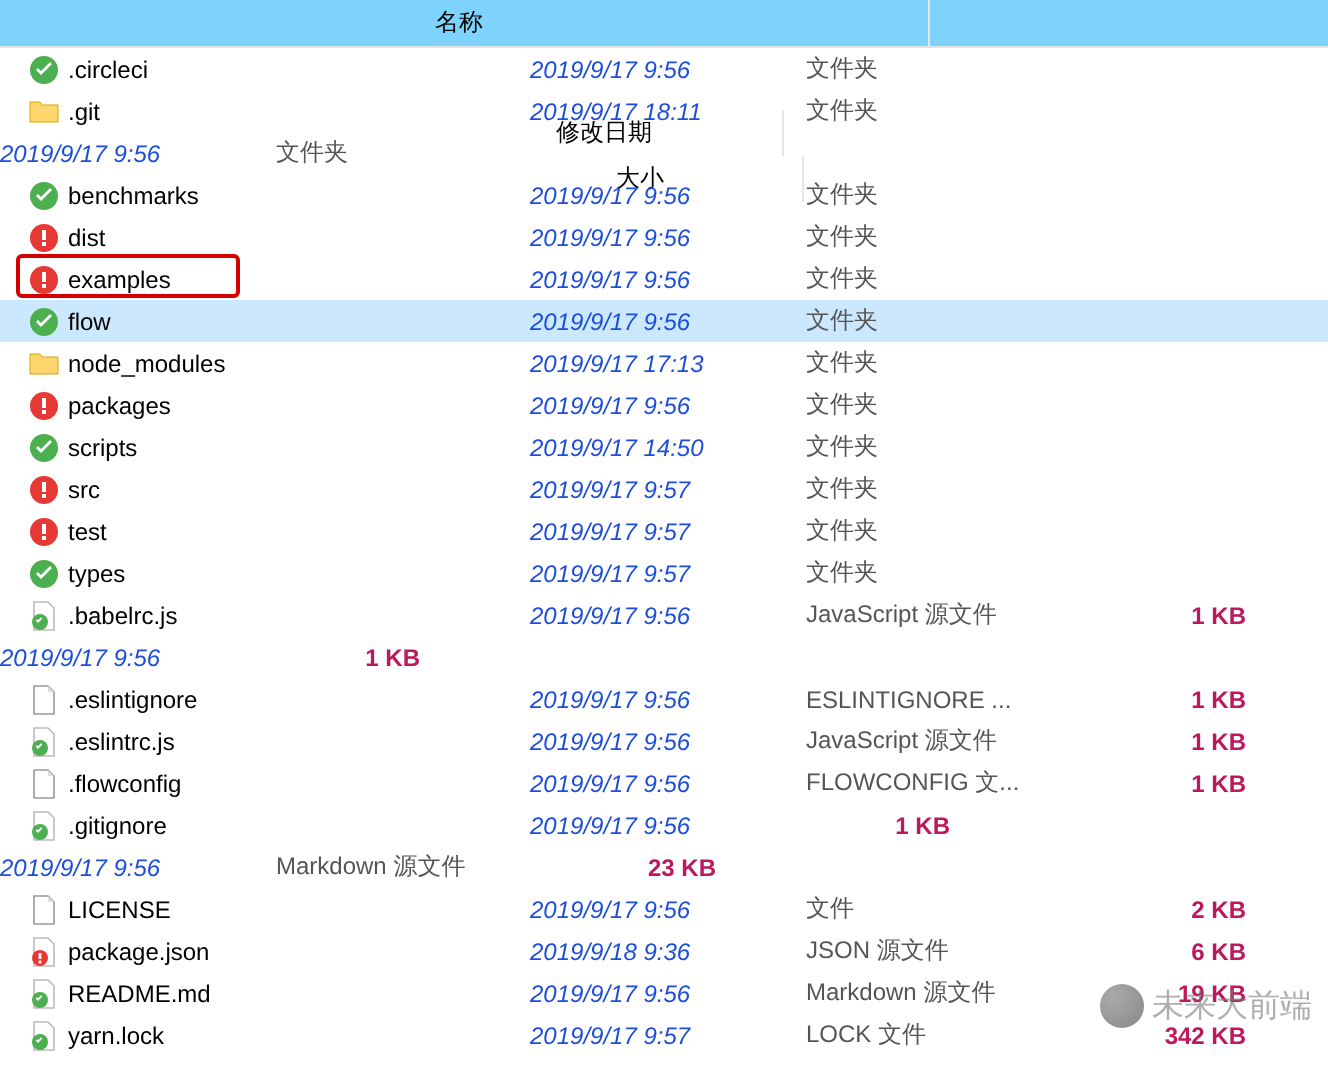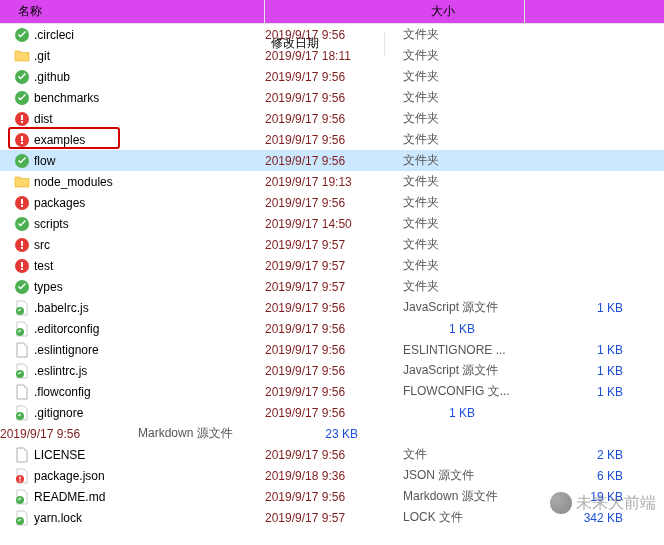--- a/index.html
+++ b/index.html
@@ -13,21 +13,23 @@
       background: #fff;
       color: #000;
       width: 664px;
       height: 545px;
       overflow: hidden;
     }
     .header {
       display: flex;
       height: 24px;
       border-bottom: 1px solid #e5e5e5;
-      background: #d946ef;
+      align-items: center;
+      background: #7dd3fc;
+      flex-direction: column;
     }
     .header-col {
       padding: 4px 6px;
       border-right: 1px solid #e5e5e5;
       height: 100%;
       display: flex;
       align-items: center;
       cursor: default;
     }
     .col-name { width: 265px; padding-left: 18px; }
@@ -48,23 +50,23 @@
     .file-row.selected {
       background: #cce8ff;
     }
     .cell-name {
       width: 265px;
       display: flex;
       align-items: center;
       padding-left: 14px;
       gap: 4px;
     }
-    .cell-date { width: 120px; color: #7f1d1d; }
+    .cell-date { width: 120px; color: #1d4ed8; font-style: italic; }
     .cell-type { width: 130px; color: #555; white-space: nowrap; overflow: hidden; text-overflow: ellipsis; margin-left: 18px; }
-    .cell-size { width: 100px; text-align: right; padding-right: 10px; color: #1d4ed8; }
+    .cell-size { width: 100px; text-align: right; padding-right: 10px; color: #be185d; font-weight: bold; }
     .icon {
       width: 16px;
       height: 16px;
       display: inline-flex;
       align-items: center;
       justify-content: center;
       flex-shrink: 0;
     }
     .highlight-box {
       border: 2px solid #d40000;
@@ -126,29 +128,20 @@
               <path fill="#ffd66e" stroke="#d9a400" stroke-width="0.5" d="M1 3h5l1 1.5h8v8.5H1z"></path>
             </svg>
           </span>
           <span class="file-name-text">.git</span>
         </div>
         <div class="cell-date">2019/9/17 18:11</div>
         <div class="cell-type">文件夹</div>
         <div class="cell-size"></div>
       </div>
       <div class="file-row">
-        <div class="cell-name">
-          <span class="icon">
-            <svg viewBox="0 0 16 16" width="16" height="16">
-              <circle cx="8" cy="8" r="7" fill="#4caf50"></circle>
-              <path fill="#fff" d="M6.5 10.5L4 8l1-1 1.5 1.5L11 4l1 1z"></path>
-            </svg>
-          </span>
-          <span class="file-name-text">.github</span>
-        </div>
         <div class="cell-date">2019/9/17 9:56</div>
         <div class="cell-type">文件夹</div>
         <div class="cell-size"></div>
       </div>
       <div class="file-row">
         <div class="cell-name">
           <span class="icon">
             <svg viewBox="0 0 16 16" width="16" height="16">
               <circle cx="8" cy="8" r="7" fill="#4caf50"></circle>
               <path fill="#fff" d="M6.5 10.5L4 8l1-1 1.5 1.5L11 4l1 1z"></path>
@@ -206,21 +199,21 @@
       </div>
       <div class="file-row">
         <div class="cell-name">
           <span class="icon">
             <svg viewBox="0 0 16 16" width="16" height="16">
               <path fill="#ffd66e" stroke="#d9a400" stroke-width="0.5" d="M1 3h5l1 1.5h8v8.5H1z"></path>
             </svg>
           </span>
           <span class="file-name-text">node_modules</span>
         </div>
-        <div class="cell-date">2019/9/17 19:13</div>
+        <div class="cell-date">2019/9/17 17:13</div>
         <div class="cell-type">文件夹</div>
         <div class="cell-size"></div>
       </div>
       <div class="file-row">
         <div class="cell-name">
           <span class="icon">
             <svg viewBox="0 0 16 16" width="16" height="16">
               <circle cx="8" cy="8" r="7" fill="#e53935"></circle>
               <rect x="7" y="4" width="2" height="5" fill="#fff"></rect>
               <rect x="7" y="10" width="2" height="2" fill="#fff"></rect>
@@ -299,30 +292,20 @@
               <path fill="#fff" d="M5 11.5L3.8 10.3l.7-.7.5.5 1.5-1.5.7.7z"></path>
             </svg>
           </span>
           <span class="file-name-text">.babelrc.js</span>
         </div>
         <div class="cell-date">2019/9/17 9:56</div>
         <div class="cell-type">JavaScript 源文件</div>
         <div class="cell-size">1 KB</div>
       </div>
       <div class="file-row">
-        <div class="cell-name">
-          <span class="icon">
-            <svg viewBox="0 0 16 16" width="16" height="16">
-              <path fill="#fff" stroke="#bbb" stroke-width="0.8" d="M3 1h7l3 3v11H3z"></path>
-              <circle cx="6" cy="11" r="4" fill="#4caf50"></circle>
-              <path fill="#fff" d="M5 11.5L3.8 10.3l.7-.7.5.5 1.5-1.5.7.7z"></path>
-            </svg>
-          </span>
-          <span class="file-name-text">.editorconfig</span>
-        </div>
         <div class="cell-date">2019/9/17 9:56</div>
         <div class="cell-size">1 KB</div>
       </div>
       <div class="file-row">
         <div class="cell-name">
           <span class="icon">
             <svg viewBox="0 0 16 16" width="16" height="16">
               <path fill="#fff" stroke="#999" stroke-width="0.8" d="M3 1h7l3 3v11H3z"></path>
               <path fill="#ddd" d="M10 1v3h3z"></path>
             </svg>

